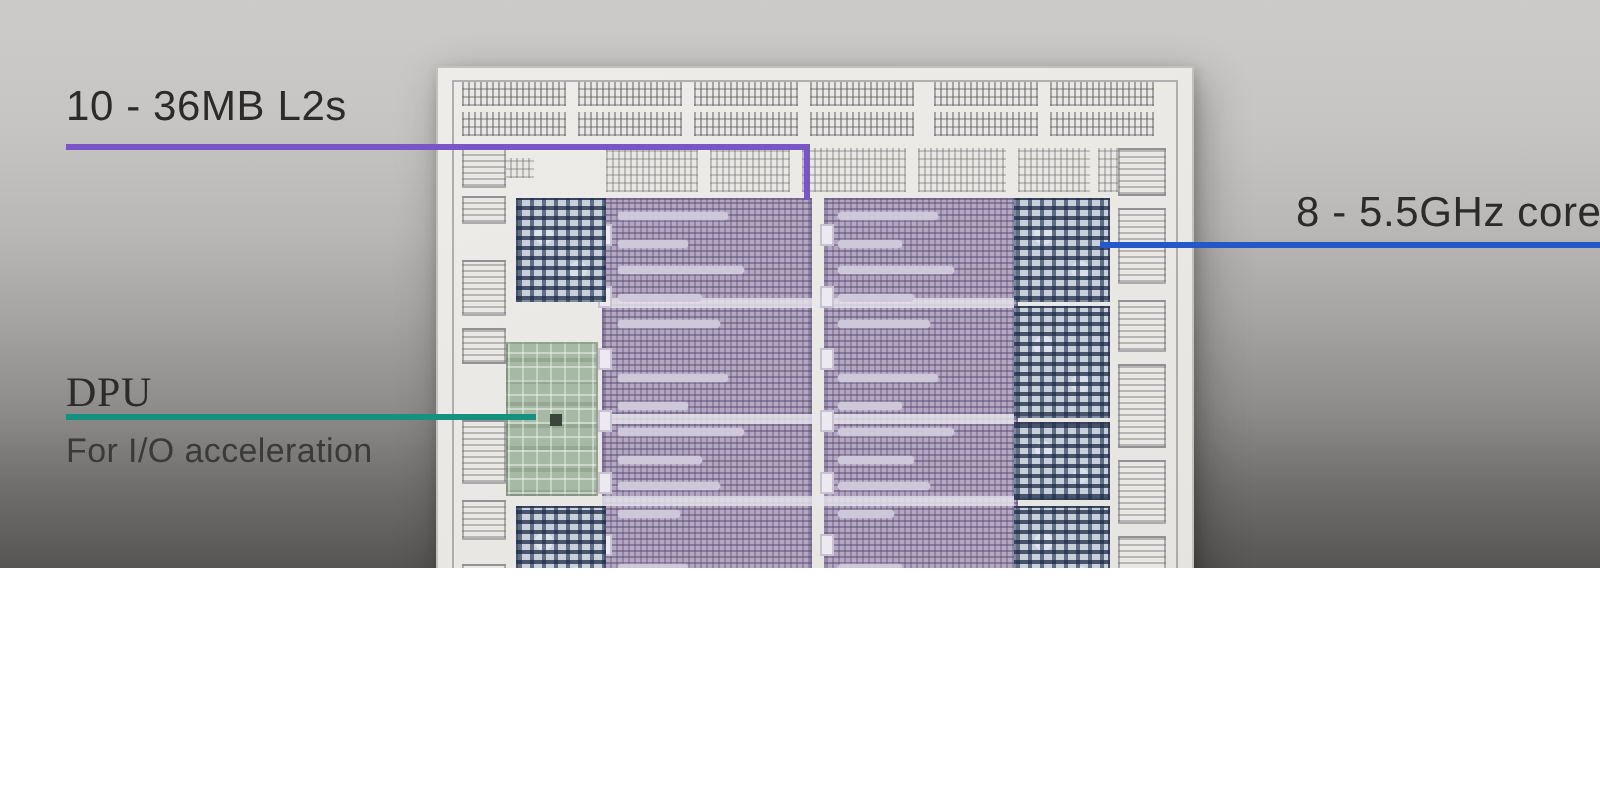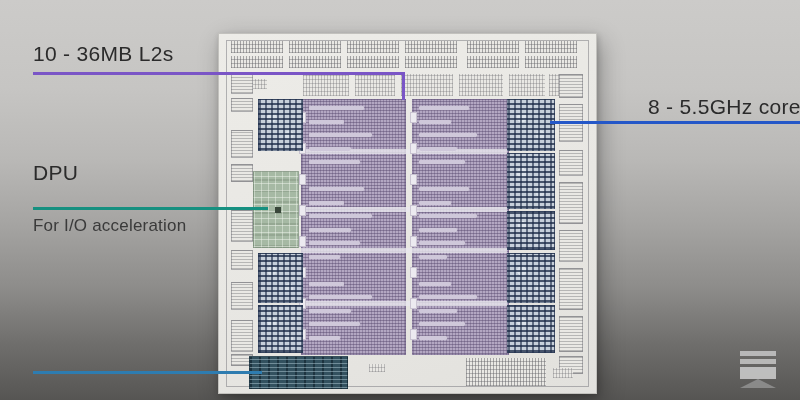--- a/index.html
+++ b/index.html
@@ -1,17 +1,17 @@
 <!DOCTYPE html>
 <html><head>
 <meta charset="utf-8">
 <style>
   html,body{margin:0;padding:0;}
   body{width:800px;height:400px;overflow:hidden;font-family:"Liberation Sans",sans-serif;}
-  .frame{position:relative;width:800px;height:400px;overflow:hidden;
+  .frame{position:relative;width:800px;height:284px;overflow:hidden;
     background:linear-gradient(180deg,#cccbc9 0%,#c6c5c3 22%,#b9b8b6 40%,#a5a4a2 56%,#8d8c8a 72%,#6f6e6c 86%,#565553 100%);}
   .die{position:absolute;left:218px;top:33px;width:377px;height:359px;
     background:linear-gradient(160deg,#edece8 0%,#e8e7e3 55%,#e2e1dd 100%);
     border:1px solid #c2c1bd;box-shadow:4px 8px 22px rgba(0,0,0,.30),1px 2px 6px rgba(0,0,0,.18);z-index:1;}
   .die-frame{position:absolute;left:7px;top:6px;right:7px;bottom:6px;border:1px solid rgba(125,125,132,.55);}
   .pat,.core,.l2,.dpu,.ai,.edge,.slot,.tab,.sep{position:absolute;}
   .pat{background-color:#e9e8e4;
     background-image:repeating-linear-gradient(90deg,rgba(95,95,100,.50) 0 1px,transparent 1px 3px),
                      repeating-linear-gradient(0deg,rgba(95,95,100,.40) 0 1px,transparent 1px 4px);}
   .pat.lite{background-image:repeating-linear-gradient(90deg,rgba(100,100,105,.35) 0 1px,transparent 1px 3px),
@@ -164,21 +164,21 @@
     </div>
 
   <div class="line" id="line-l2-h" style="left: 33px; top: 72px; width: 372px; height: 3px; background: rgb(122, 85, 198);"></div>
   <div class="line" id="line-l2-v" style="left: 402px; top: 72px; width: 3px; height: 28px; background: rgb(122, 85, 198);"></div>
   <div class="line" id="line-cores" style="left: 550px; top: 121px; width: 250px; height: 3px; background: rgb(36, 87, 200);"></div>
   <div class="line" id="line-dpu" style="left: 33px; top: 207px; width: 235px; height: 3px; background: rgb(22, 144, 128);"></div>
   <div class="line" id="line-ai" style="left: 33px; top: 371px; width: 229px; height: 3px; background: rgb(46, 124, 176);"></div>
 
   <div class="lbl" style="left:33px;top:42px;">10 - 36MB L2s</div>
   <div class="lbl" style="left:648px;top:95px;">8 - 5.5GHz cores</div>
-  <div class="lbl" style="left:33px;top:161px;">DPU</div>
+  <div class="lbl" style="left:33px;top:184px;font-family:Liberation Serif, serif;">DPU</div>
   <div class="sub" style="left:33px;top:216px;">For I/O acceleration</div>
 
   <div class="wm">
     <div class="bar" style="top:0;"></div>
     <div class="bar" style="top:8px;"></div>
     <div class="blk"></div>
     <div class="chv"></div>
   </div>
 </div>
 

